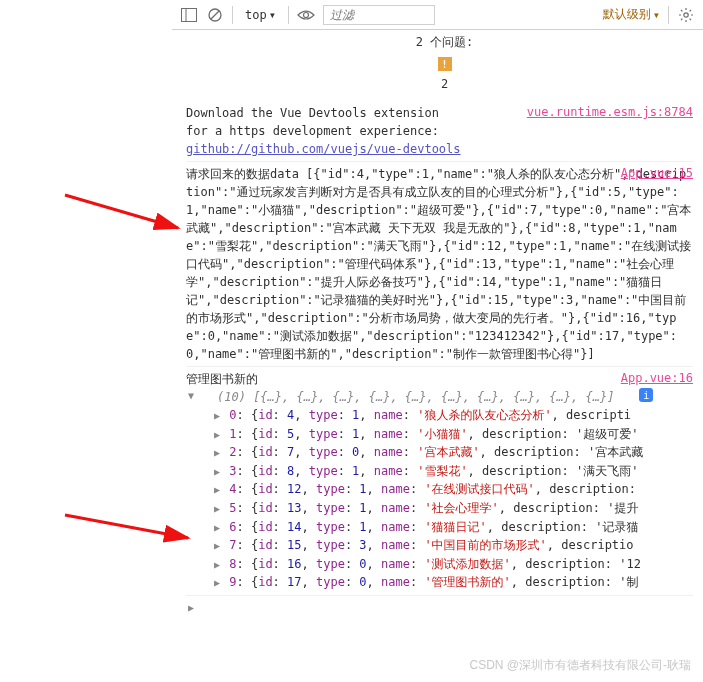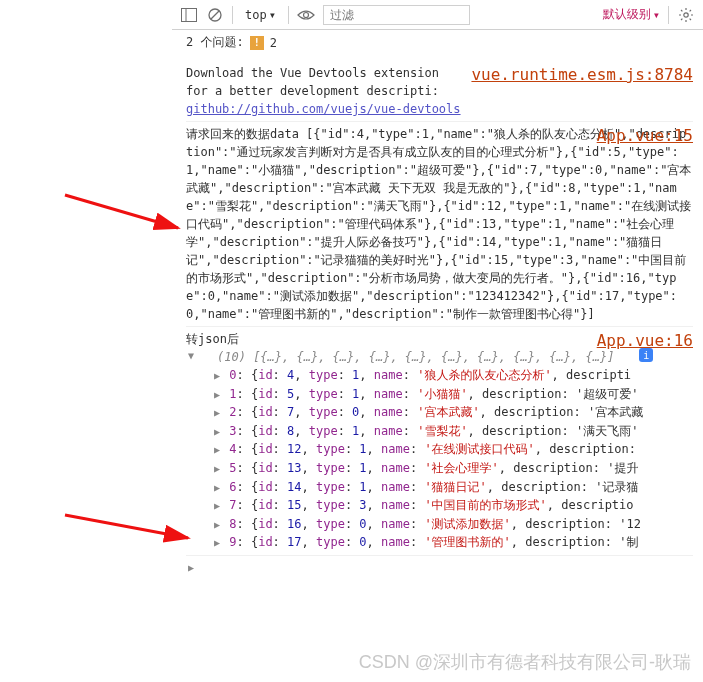--- a/index.html
+++ b/index.html
@@ -2,48 +2,48 @@
 <html><head>
 <meta charset="utf-8">
 <style>
 * { box-sizing: border-box; margin: 0; padding: 0; }
 body { font-family: Menlo, Consolas, monospace; font-size: 12px; background: #fff; color: #303030; width: 703px; height: 682px; overflow: hidden; position: relative; }
 .toolbar { display: flex; align-items: center; gap: 8px; padding: 4px 8px; border-bottom: 1px solid #d0d0d0; height: 30px; margin-left: 172px; }
 .tb-icon { width: 18px; height: 18px; display: flex; align-items: center; justify-content: center; color: #6e6e6e; cursor: pointer; }
 .tb-sep { width: 1px; height: 18px; background: #d0d0d0; }
 .tb-select { font-size: 12px; color: #333; padding: 2px 4px; cursor: pointer; display: flex; align-items: flex-end; gap: 2px; }
 .eye-icon { color: #6e6e6e; }
-.filter-input { border: 1px solid #d0d0d0; padding: 2px 6px; font-size: 12px; width: 147px; height: 20px; color: #888; }
-.level-select { margin-left: auto; font-size: 12px; color: #be185d; display: flex; align-items: center; gap: 2px; cursor: pointer; }
+.filter-input { border: 1px solid #d0d0d0; padding: 2px 6px; font-size: 12px; width: 112px; height: 20px; color: #888; font-style: italic; }
+.level-select { margin-left: auto; font-size: 12px; color: #a16207; display: flex; align-items: center; gap: 2px; cursor: pointer; }
 .gear { color: #6e6e6e; cursor: pointer; }
-.issues-bar { margin-left: 186px; padding: 4px 0; font-size: 12px; color: #333; display: flex; align-items: center; gap: 6px; }
+.issues-bar { margin-left: 186px; padding: 4px 0; font-size: 12px; color: #333; display: flex; align-items: center; gap: 6px; flex-direction: column; }
 .warn-badge { display: inline-flex; align-items: center; justify-content: center; width: 14px; height: 14px; background: #e8a33d; color: #fff; font-size: 10px; font-weight: bold; }
 .console { margin-left: 186px; margin-right: 10px; padding-top: 6px; }
 .msg { position: relative; padding: 3px 0; border-bottom: 1px solid #f0f0f0; line-height: 1.5; }
 .msg-body { word-break: break-all; white-space: pre-wrap; color: #303030; }
 .link { color: #5454c7; text-decoration: underline; cursor: pointer; }
-.src-link { position: absolute; right: 0; top: 2px; color: #c2410c; text-decoration: underline; font-size: 16px; cursor: pointer; }
+.src-link { position: absolute; right: 0; top: 2px; color: #ec4899; text-decoration: underline; font-size: 12px; cursor: pointer; }
 .expand-row { display: flex; align-items: flex-start; gap: 21px; }
 .tri { color: #888; font-size: 10px; cursor: pointer; user-select: none; width: 10px; display: inline-block; text-align: center; }
 .tri-down::before { content: "▼"; }
 .tri-right::before { content: "▶"; }
 .preview { color: #888; font-style: italic; }
 .info-badge { display: inline-flex; width: 14px; height: 14px; background: #3b82f6; color: #fff; border-radius: 3px; align-items: center; justify-content: center; font-size: 10px; font-style: normal; margin-left: 4px; }
 .arr-item { padding-left: 26px; line-height: 1.55; }
 .idx { color: #92278f; }
 .prop { color: #92278f; }
 .num { color: #1a1aa6; }
 .str { color: #c41a16; text-align: center; }
 .plain { color: #303030; }
 .proto { padding-left: 26px; color: #6e6e6e; }
 .bottom-tri { margin-left: 186px; padding: 4px 0; color: #888; }
 .arrow-svg { position: absolute; pointer-events: none; }
 .arrow1 { left: 60px; top: 190px; }
 .arrow2 { left: 60px; top: 510px; }
-.watermark { position: absolute; right: 12px; bottom: 8px; color: #c8c8c8; font-family: sans-serif; font-size: 18px; }
+.watermark { position: absolute; right: 12px; bottom: 8px; color: #c8c8c8; font-family: sans-serif; font-size: 12px; }
 </style>
 </head>
 <body>
 
 <div class="toolbar">
   <span class="tb-icon">
     <svg width="16" height="14" viewBox="0 0 16 14">
         <rect x="0.5" y="0.5" width="15" height="13" fill="none" stroke="#6e6e6e"></rect>
         <line x1="5" y1="0" x2="5" y2="14" stroke="#6e6e6e"></line>
       </svg>
@@ -84,32 +84,32 @@
   <span>2 个问题:</span>
   <span class="warn-badge">!</span>
   <span>2</span>
 </div>
 
 <div class="console">
 
   <div class="msg">
     <span class="src-link">vue.runtime.esm.js:8784</span>
     <div class="msg-body"><span>Download the Vue Devtools extension</span>
-<span>for a better development descripti:</span>
+<span>for a https development experience:</span>
 <span class="link">github://github.com/vuejs/vue-devtools</span></div>
   </div>
 
   <div class="msg">
     <span class="src-link">App.vue:15</span>
     <div class="msg-body">请求回来的数据data [{"id":4,"type":1,"name":"狼人杀的队友心态分析","description":"通过玩家发言判断对方是否具有成立队友的目的心理式分析"},{"id":5,"type":1,"name":"小猫猫","description":"超级可爱"},{"id":7,"type":0,"name":"宫本武藏","description":"宫本武藏 天下无双 我是无敌的"},{"id":8,"type":1,"name":"雪梨花","description":"满天飞雨"},{"id":12,"type":1,"name":"在线测试接口代码","description":"管理代码体系"},{"id":13,"type":1,"name":"社会心理学","description":"提升人际必备技巧"},{"id":14,"type":1,"name":"猫猫日记","description":"记录猫猫的美好时光"},{"id":15,"type":3,"name":"中国目前的市场形式","description":"分析市场局势，做大变局的先行者。"},{"id":16,"type":0,"name":"测试添加数据","description":"123412342"},{"id":17,"type":0,"name":"管理图书新的","description":"制作一款管理图书心得"}]</div>
   </div>
 
   <div class="msg">
     <span class="src-link">App.vue:16</span>
-    <div class="msg-body">转json后</div>
+    <div class="msg-body">管理图书新的</div>
     <div class="expand-row">
       <span class="tri tri-down"></span>
       <span class="preview"><span>(10)</span> <span>[{…}, {…}, {…}, {…}, {…}, {…}, {…}, {…}, {…}, {…}]</span></span>
       <span class="info-badge">i</span>
     </div>
     <div id="arr-items">
         <div class="arr-item"><span class="tri tri-right"></span> <span class="idx">0</span><span class="plain">: {</span><span class="prop">id</span><span class="plain">: </span><span class="num">4</span><span class="plain">, </span><span class="prop">type</span><span class="plain">: </span><span class="num">1</span><span class="plain">, </span><span class="prop">name</span><span class="plain">: </span><span class="str">'狼人杀的队友心态分析'</span><span class="plain">, descripti</span></div>
         <div class="arr-item"><span class="tri tri-right"></span> <span class="idx">1</span><span class="plain">: {</span><span class="prop">id</span><span class="plain">: </span><span class="num">5</span><span class="plain">, </span><span class="prop">type</span><span class="plain">: </span><span class="num">1</span><span class="plain">, </span><span class="prop">name</span><span class="plain">: </span><span class="str">'小猫猫'</span><span class="plain">, description: '超级可爱'</span></div>
         <div class="arr-item"><span class="tri tri-right"></span> <span class="idx">2</span><span class="plain">: {</span><span class="prop">id</span><span class="plain">: </span><span class="num">7</span><span class="plain">, </span><span class="prop">type</span><span class="plain">: </span><span class="num">0</span><span class="plain">, </span><span class="prop">name</span><span class="plain">: </span><span class="str">'宫本武藏'</span><span class="plain">, description: '宫本武藏</span></div>
         <div class="arr-item"><span class="tri tri-right"></span> <span class="idx">3</span><span class="plain">: {</span><span class="prop">id</span><span class="plain">: </span><span class="num">8</span><span class="plain">, </span><span class="prop">type</span><span class="plain">: </span><span class="num">1</span><span class="plain">, </span><span class="prop">name</span><span class="plain">: </span><span class="str">'雪梨花'</span><span class="plain">, description: '满天飞雨'</span></div>

